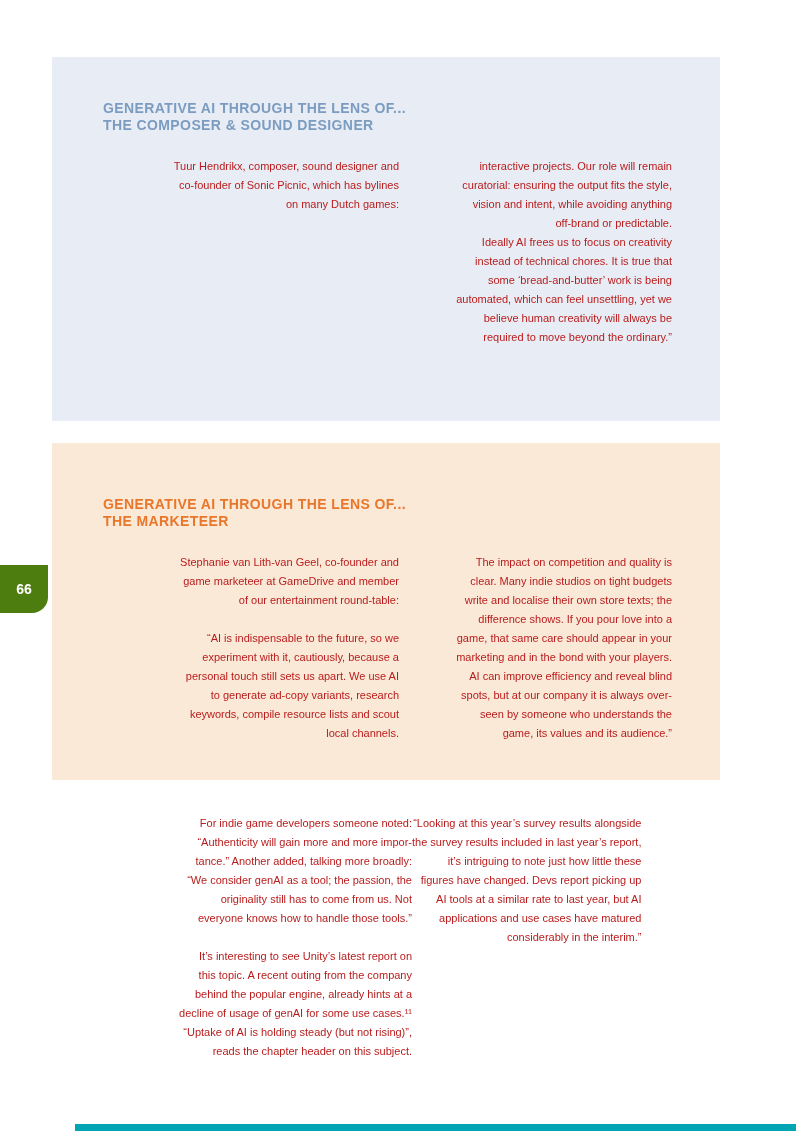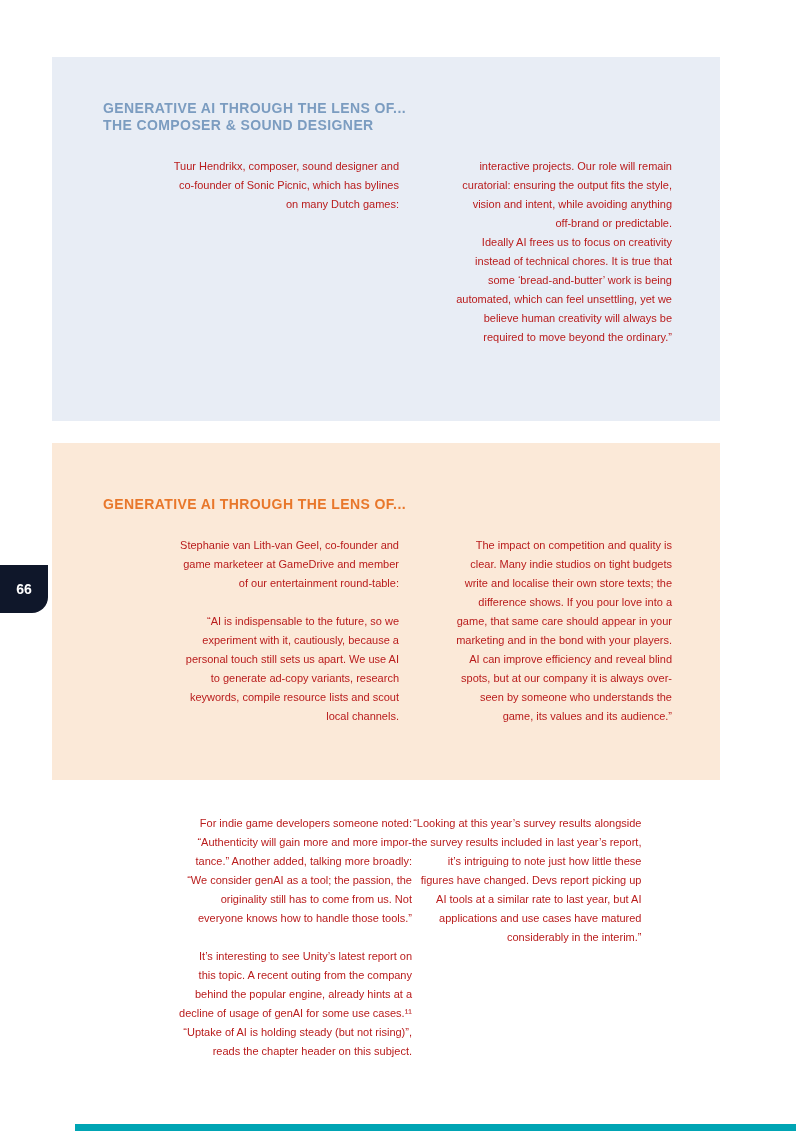--- a/index.html
+++ b/index.html
@@ -89,33 +89,34 @@
         </div>
       <div class="col-right">
           <p>interactive projects. Our role will remain<br>curatorial: ensuring the output fits the style,<br>vision and intent, while avoiding anything<br>off-brand or predictable.<br>Ideally AI frees us to focus on creativity<br>instead of technical chores. It is true that<br>some ‘bread-and-butter’ work is being<br>automated, which can feel unsettling, yet we<br>believe human creativity will always be<br>required to move beyond the ordinary.”</p>
         </div>
     </div>
   </section>
 
   <section class="panel panel--marketeer" style="background-color: rgb(251, 233, 216);">
     <h2 class="panel-heading" style="color: rgb(232, 119, 43);">
       <span style="display:block">GENERATIVE AI THROUGH THE LENS OF...</span>
+      <span style="display:block">THE MARKETEER</span>
     </h2>
     <div class="cols">
       <div class="col-left">
           <p>Stephanie van Lith-van Geel, co-founder and<br>game marketeer at GameDrive and member<br>of our entertainment round-table:</p>
           <p>“AI is indispensable to the future, so we<br>experiment with it, cautiously, because a<br>personal touch still sets us apart. We use AI<br>to generate ad-copy variants, research<br>keywords, compile resource lists and scout<br>local channels.</p>
         </div>
       <div class="col-right">
           <p>The impact on competition and quality is<br>clear. Many indie studios on tight budgets<br>write and localise their own store texts; the<br>difference shows. If you pour love into a<br>game, that same care should appear in your<br>marketing and in the bond with your players.<br>AI can improve efficiency and reveal blind<br>spots, but at our company it is always over-<br>seen by someone who understands the<br>game, its values and its audience.”</p>
         </div>
     </div>
   </section>
 
-  <div class="page-tab" style="background-color: #0f172a;">
+  <div class="page-tab" style="background-color: #4d7c0f;">
     <span>66</span>
   </div>
 
   <section class="body-text">
     <div class="body-cols">
       <div class="body-col-left">
           <p>For indie game developers someone noted:<br>“Authenticity will gain more and more impor-<br>tance.” Another added, talking more broadly:<br>“We consider genAI as a tool; the passion, the<br>originality still has to come from us. Not<br>everyone knows how to handle those tools.”</p>
           <p>It’s interesting to see Unity’s latest report on<br>this topic. A recent outing from the company<br>behind the popular engine, already hints at a<br>decline of usage of genAI for some use cases.¹¹<br>“Uptake of AI is holding steady (but not rising)”,<br>reads the chapter header on this subject.</p>
         </div>
       <div class="body-col-right">

